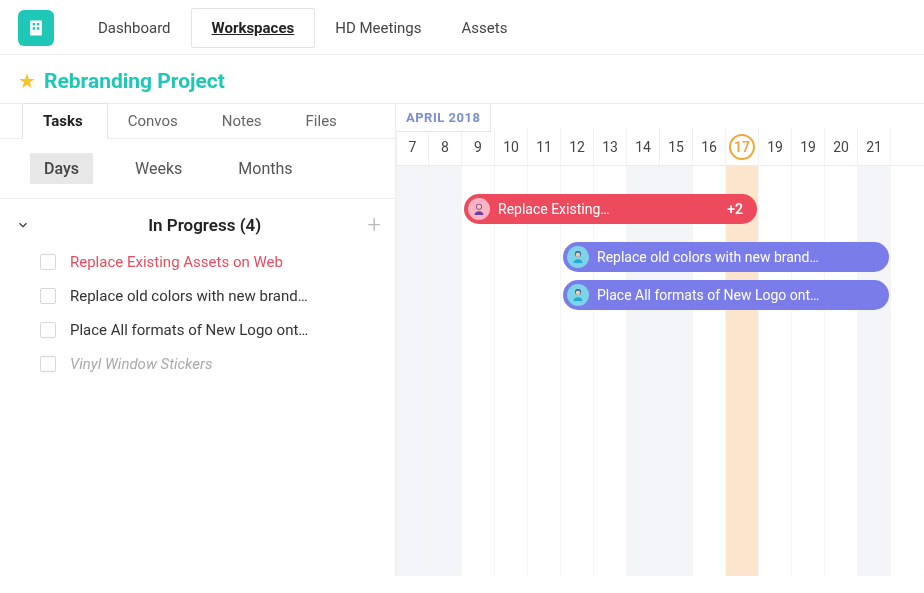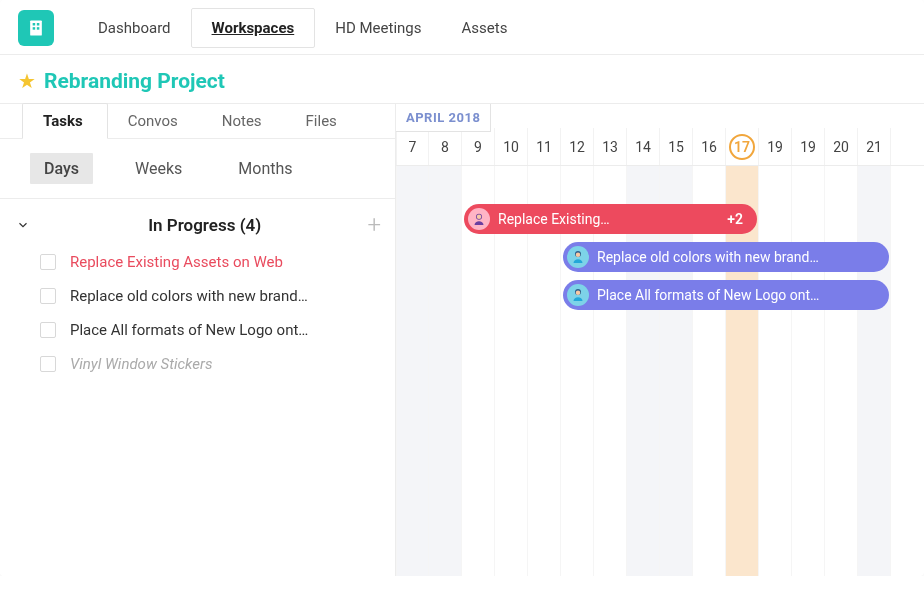--- a/index.html
+++ b/index.html
@@ -396,21 +396,21 @@
           <div class="grid-col weekend"></div>
           <div class="grid-col weekend"></div>
           <div class="grid-col"></div>
           <div class="grid-col today"></div>
           <div class="grid-col"></div>
           <div class="grid-col"></div>
           <div class="grid-col"></div>
           <div class="grid-col weekend"></div>
         </div>
       <div class="bars" id="bars">
-          <div class="bar red" style="left: 68px; width: 293px; top: 38px;">
+          <div class="bar red" style="left: 68px; width: 293px; top: 28px;">
             <div class="avatar girl">
               <svg viewBox="0 0 24 24">
                 <circle cx="12" cy="9" r="4" fill="#6b3fa0"></circle>
                 <path d="M6 20c0-3 3-5 6-5s6 2 6 5" fill="#6b3fa0"></path>
                 <circle cx="12" cy="9" r="3" fill="#f8c9a4"></circle>
               </svg>
             </div>
             <div class="bar-label">Replace Existing…</div>
             <div class="bar-extra">+2</div>
           </div>

